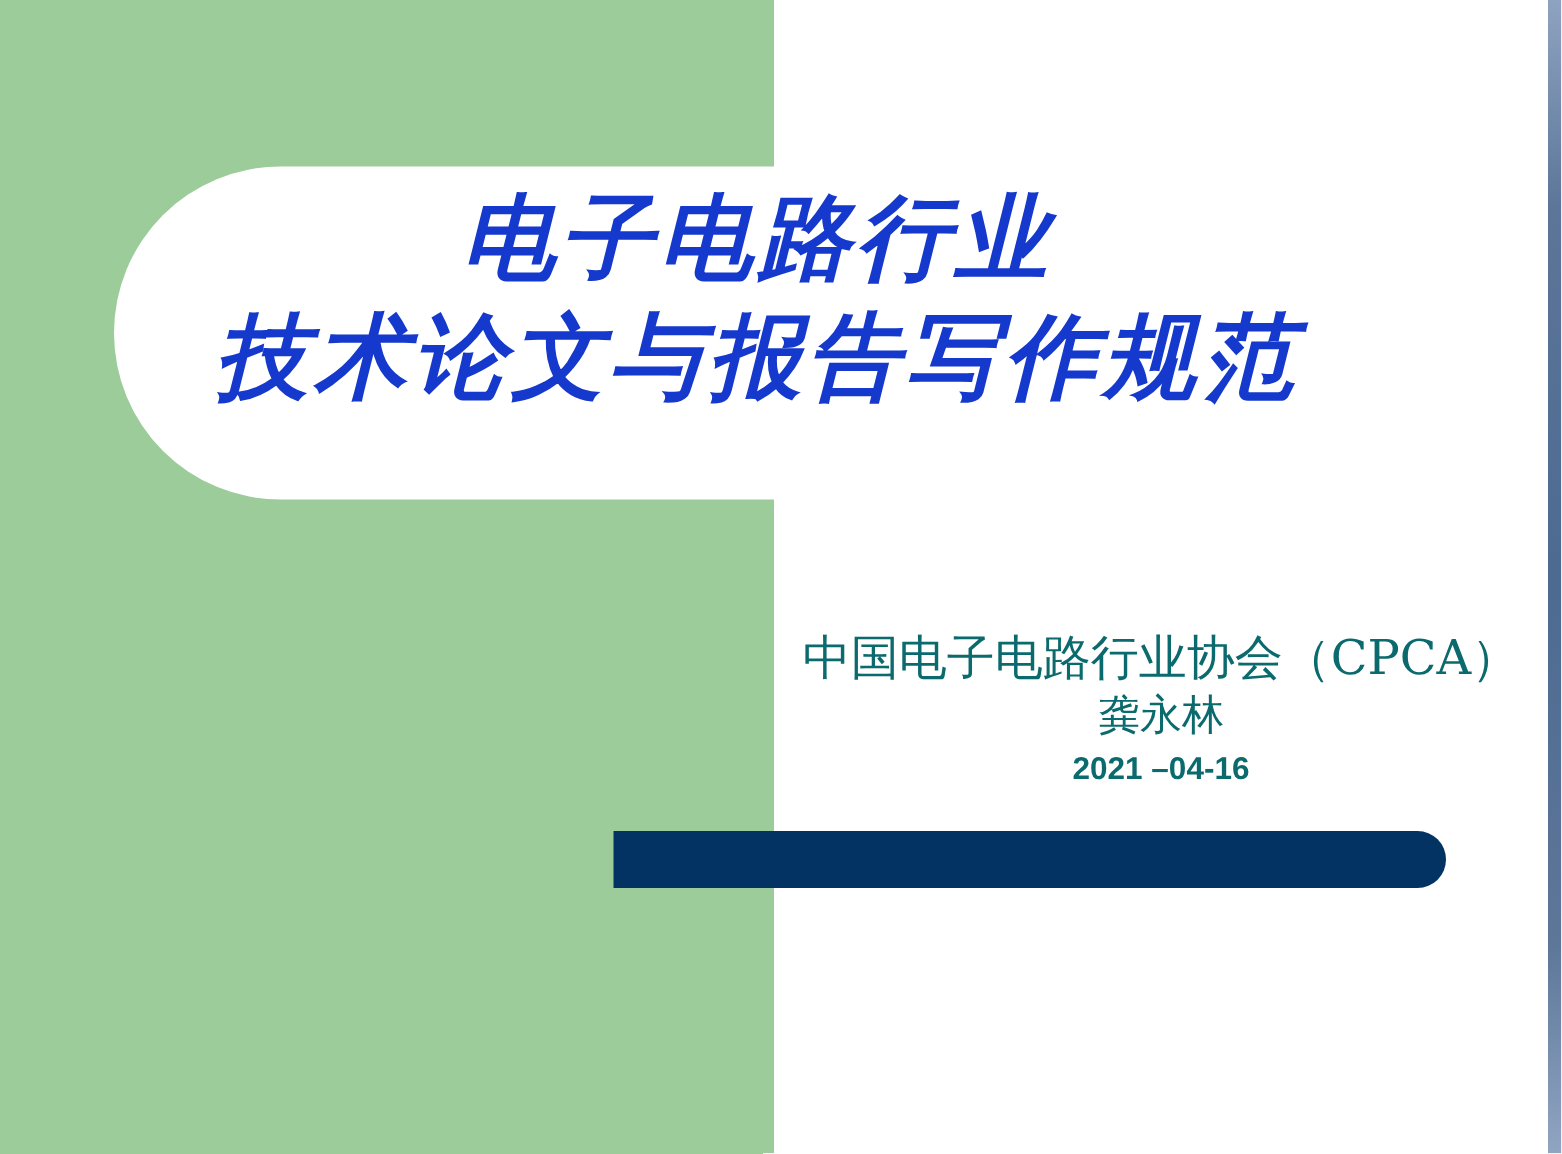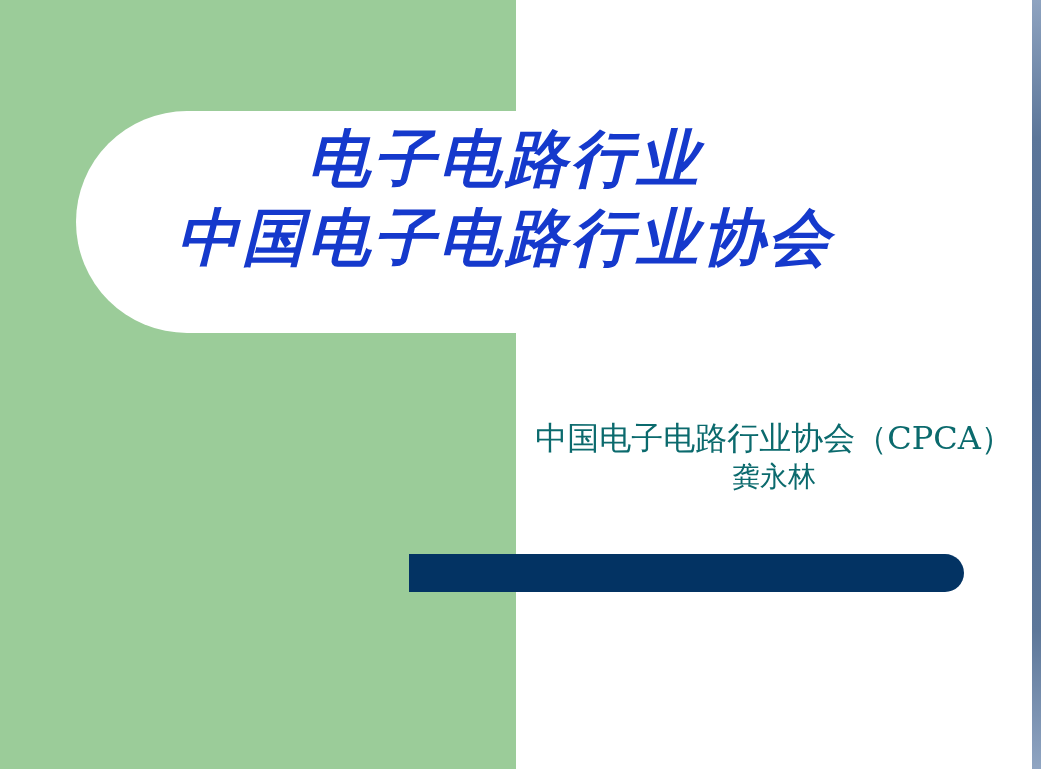--- a/index.html
+++ b/index.html
@@ -116,25 +116,26 @@
 <body>
 
 <div class="slide">
 
   <div class="green-panel"></div>
 
   <div class="title-plate"></div>
 
   <div class="title-block">
     <span class="title-line title-line-1">电子电路行业</span>
-    <span class="title-line title-line-2">中国电子电路行业协会</span>
+    <span class="title-line title-line-2">技术论文与报告写作规范</span>
   </div>
 
   <div class="subtitle-block">
     <span class="org-line">中国电子电路行业协会（CPCA）</span>
     <span class="author-line">龚永林</span>
+    <span class="date-line">2021 –04-16</span>
   </div>
 
   <div class="accent-bar"></div>
 
   <div class="edge-strip"></div>
 
 </div>
 
 </body></html>

